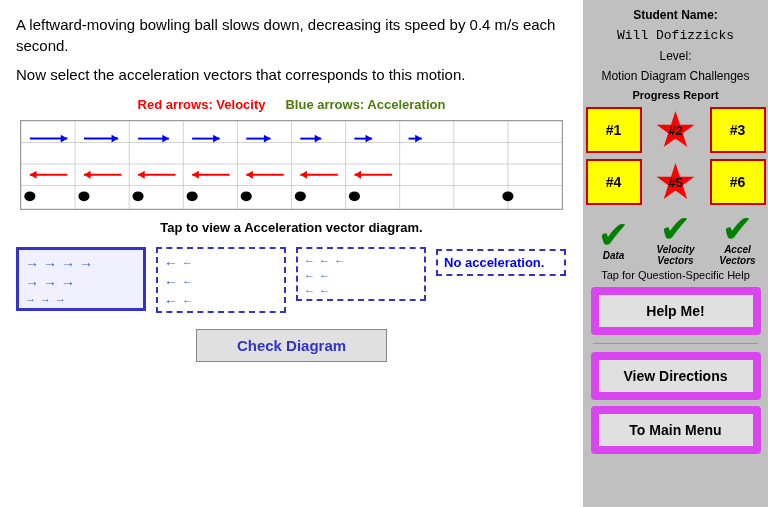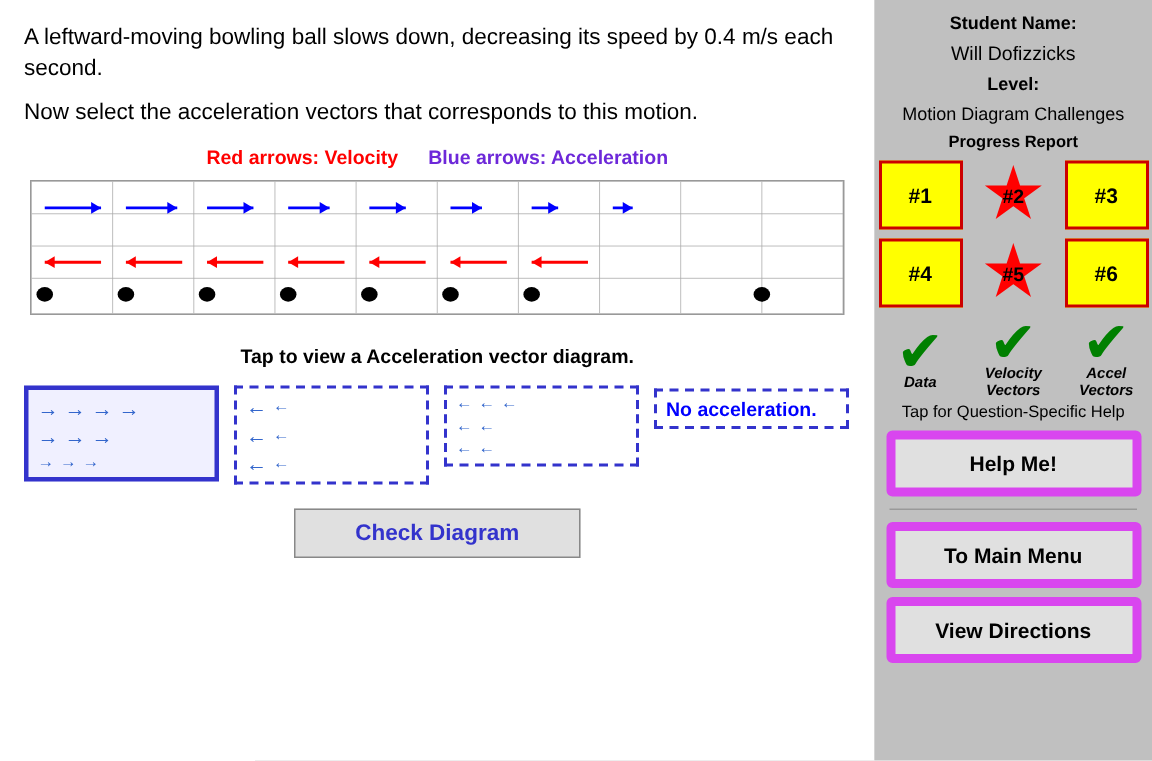--- a/index.html
+++ b/index.html
@@ -28,41 +28,41 @@
       color: #000;
     }
 
     .legend {
       display: flex;
       gap: 20px;
       justify-content: center;
       margin-top: 4px;
     }
     .legend-red { color: red; font-weight: bold; font-size: 13px; }
-    .legend-blue { color: #6d28d9; font-weight: bold; font-size: 13px; }
+    .legend-blue { color: #4d7c0f; font-weight: bold; font-size: 13px; }
 
     
     .grid-container {
       border: 1px solid #999;
       position: relative;
       height: 90px;
       margin: 0 4px;
     }
 
     .grid-canvas {
       width: 100%;
       height: 100%;
     }
 
     .tap-hint {
       text-align: center;
       font-weight: bold;
       font-size: 13px;
       color: #000;
-      margin-top: 12px;
+      margin-top: 2px;
     }
 
     
     .answer-area {
       display: flex;
       gap: 10px;
       margin-top: 4px;
       flex-wrap: wrap;
       align-items: flex-start;
     }
@@ -133,24 +133,25 @@
     }
 
     .student-name-label {
       font-size: 12px;
       font-weight: bold;
       text-align: center;
     }
     .student-name-value {
       font-size: 13px;
       text-align: right;
+      font-family: Liberation Mono, monospace;
     }
     .level-label {
       font-size: 12px;
-      font-weight: bold;
+      font-weight: normal;
       text-align: center;
     }
     .level-value {
       font-size: 12px;
       text-align: center;
     }
 
     .progress-title {
       color: #000000;
       font-weight: bold;
@@ -236,21 +237,21 @@
       text-align: center;
       color: #000;
     }
 
     .right-btn {
       width: 170px;
       padding: 8px;
       font-size: 14px;
       font-weight: bold;
       background: #e0e0e0;
-      border: 6px solid #d946ef;
+      border: 8px solid #d946ef;
       border-radius: 4px;
       cursor: pointer;
       text-align: center;
     }
 
     .divider {
       width: 100%;
       border: none;
       border-top: 1px solid #999;
       margin: 2px 0;
@@ -457,15 +458,15 @@
     </div>
     <div class="check-icon-cell">
       <span class="big-check">✔</span>
       <span class="check-icon-label">Accel<br>Vectors</span>
     </div>
   </div>
 
   <div class="help-hint">Tap for Question-Specific Help</div>
   <button class="right-btn">Help Me!</button>
   <hr class="divider">
+  <button class="right-btn">View Directions</button>
   <button class="right-btn">To Main Menu</button>
-  <button class="right-btn">View Directions</button>
 </div>
 
 </body></html>

